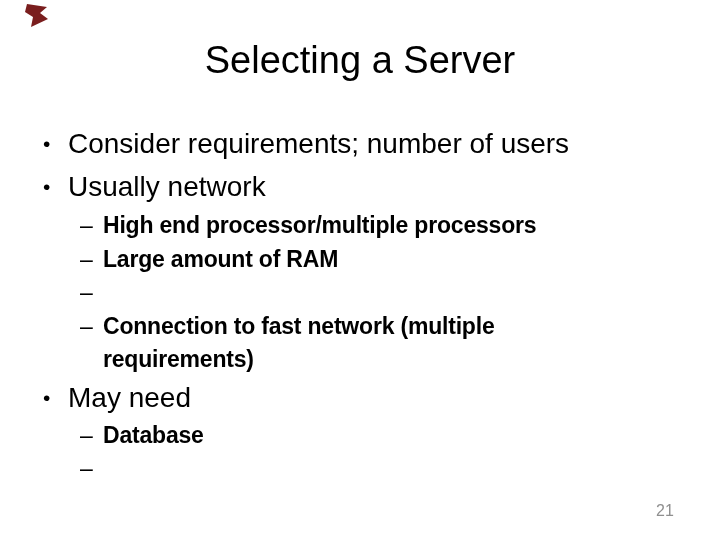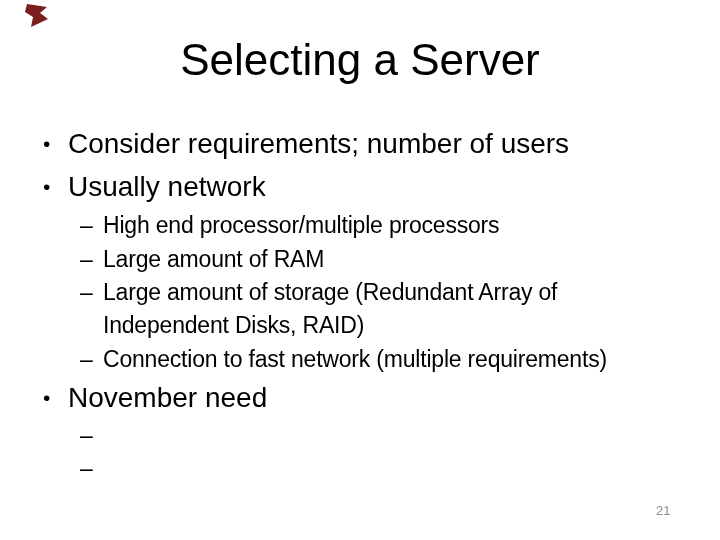--- a/index.html
+++ b/index.html
@@ -9,42 +9,42 @@
     background:#ffffff;
   }
   .slide{
     position:relative;width:720px;height:540px;overflow:hidden;
     background:var(--background,#ffffff);
     color:var(--text,#000000);
   }
   .corner{position:absolute;left:24px;top:3px;width:26px;height:26px;}
   .title{
     position:absolute;top:37px;left:0;width:720px;
-    text-align:center;font-size:44px;line-height:46px;
+    text-align:center;font-size:38px;line-height:46px;
     white-space:nowrap;color:var(--text,#000000);
   }
   .content{position:absolute;left:40px;top:127px;width:648px;}
   .row{display:flex;align-items:flex-start;}
   .lvl1{font-size:28px;line-height:34px;}
   .lvl1 .marker{flex:0 0 28px;width:28px;font-size:21px;line-height:34px;padding-left:3px;box-sizing:border-box;}
   .lvl1 .txt{white-space:nowrap;}
   .lvl2{font-size:23px;line-height:33px;margin-left:40px;letter-spacing:-0.2px;}
   .lvl2 .marker{flex:0 0 23px;width:23px;line-height:33px;}
-  .lvl2 .txt{max-width:545px;}
+  .lvl2 .txt{max-width:545px;font-weight:bold;}
   .r-b2{margin-top:9px;}
   .r-s1{margin-top:5px;}
   .r-s2{margin-top:1px;}
   .r-s3{margin-top:0;}
   .r-s5{margin-top:1px;}
   .r-b3{margin-top:5px;}
   .r-s6{margin-top:4px;}
   .r-s7{margin-top:0;}
   .pagenum{
     position:absolute;left:656px;top:503px;width:40px;
-    font-size:13px;line-height:16px;
+    font-size:16px;line-height:16px;
     color:var(--page-number,#8f8f8f);
   }
 </style>
 </head>
 <body>
 
 <div class="slide">
 
   <svg class="corner" viewBox="0 0 26 26" width="26" height="26" aria-hidden="true">
     <polygon points="3,1 23,4 16,10 24,16 7,24 9,14 1,9" fill="#7a1e1e"></polygon>
@@ -69,35 +69,35 @@
       <span class="txt">High end processor/multiple processors</span>
     </div>
 
     <div class="row lvl2 r-s2">
       <span class="marker">–</span>
       <span class="txt">Large amount of RAM</span>
     </div>
 
     <div class="row lvl2 r-s3">
       <span class="marker">–</span>
-      <span class="txt">Large amount of storage (Redundant Array of Independent Disks, RAID)</span>
     </div>
 
     <div class="row lvl2 r-s5">
       <span class="marker">–</span>
       <span class="txt">Connection to fast network (multiple requirements)</span>
     </div>
 
     <div class="row lvl1 r-b3">
       <span class="marker">•</span>
-      <span class="txt">November need</span>
+      <span class="txt">May need</span>
     </div>
 
     <div class="row lvl2 r-s6">
       <span class="marker">–</span>
+      <span class="txt">Database</span>
     </div>
 
     <div class="row lvl2 r-s7">
       <span class="marker">–</span>
     </div>
 
   </div>
 
   <div class="pagenum">21</div>
 

